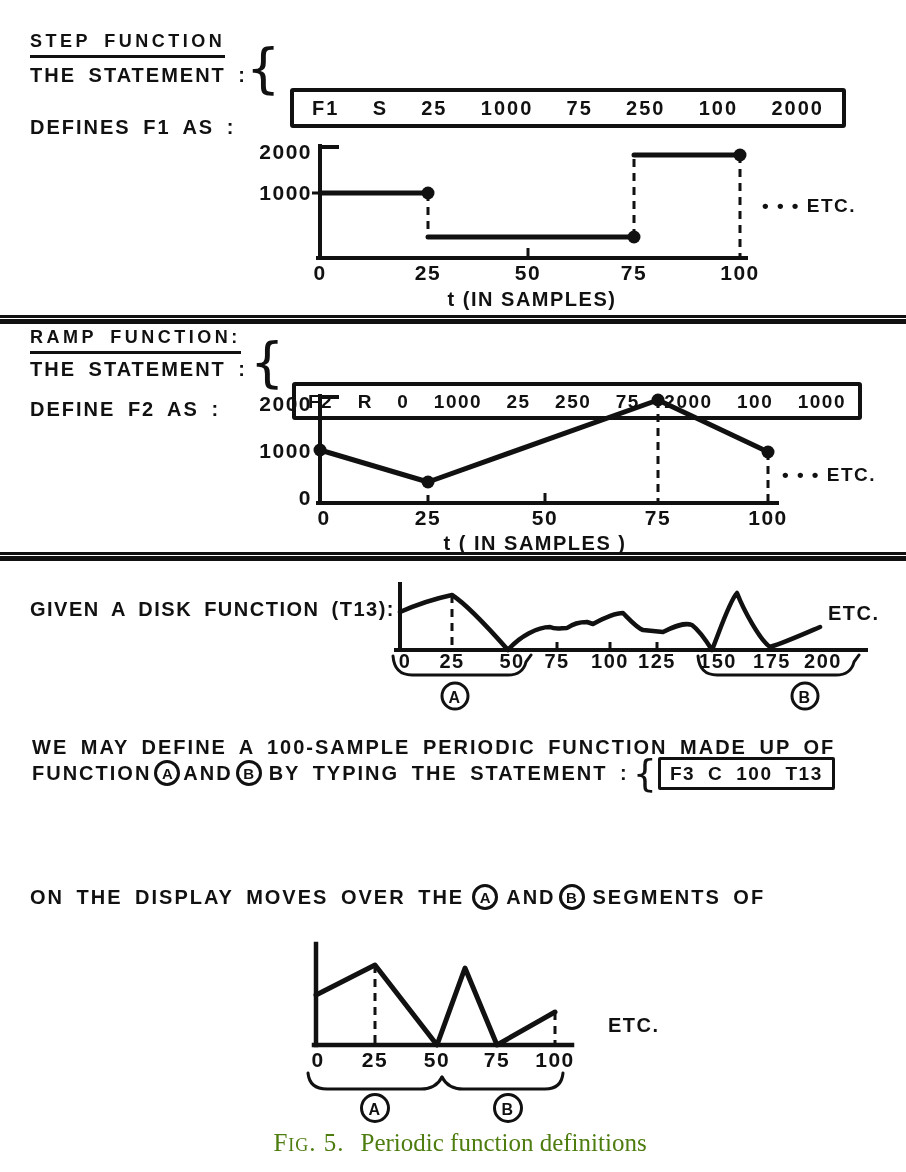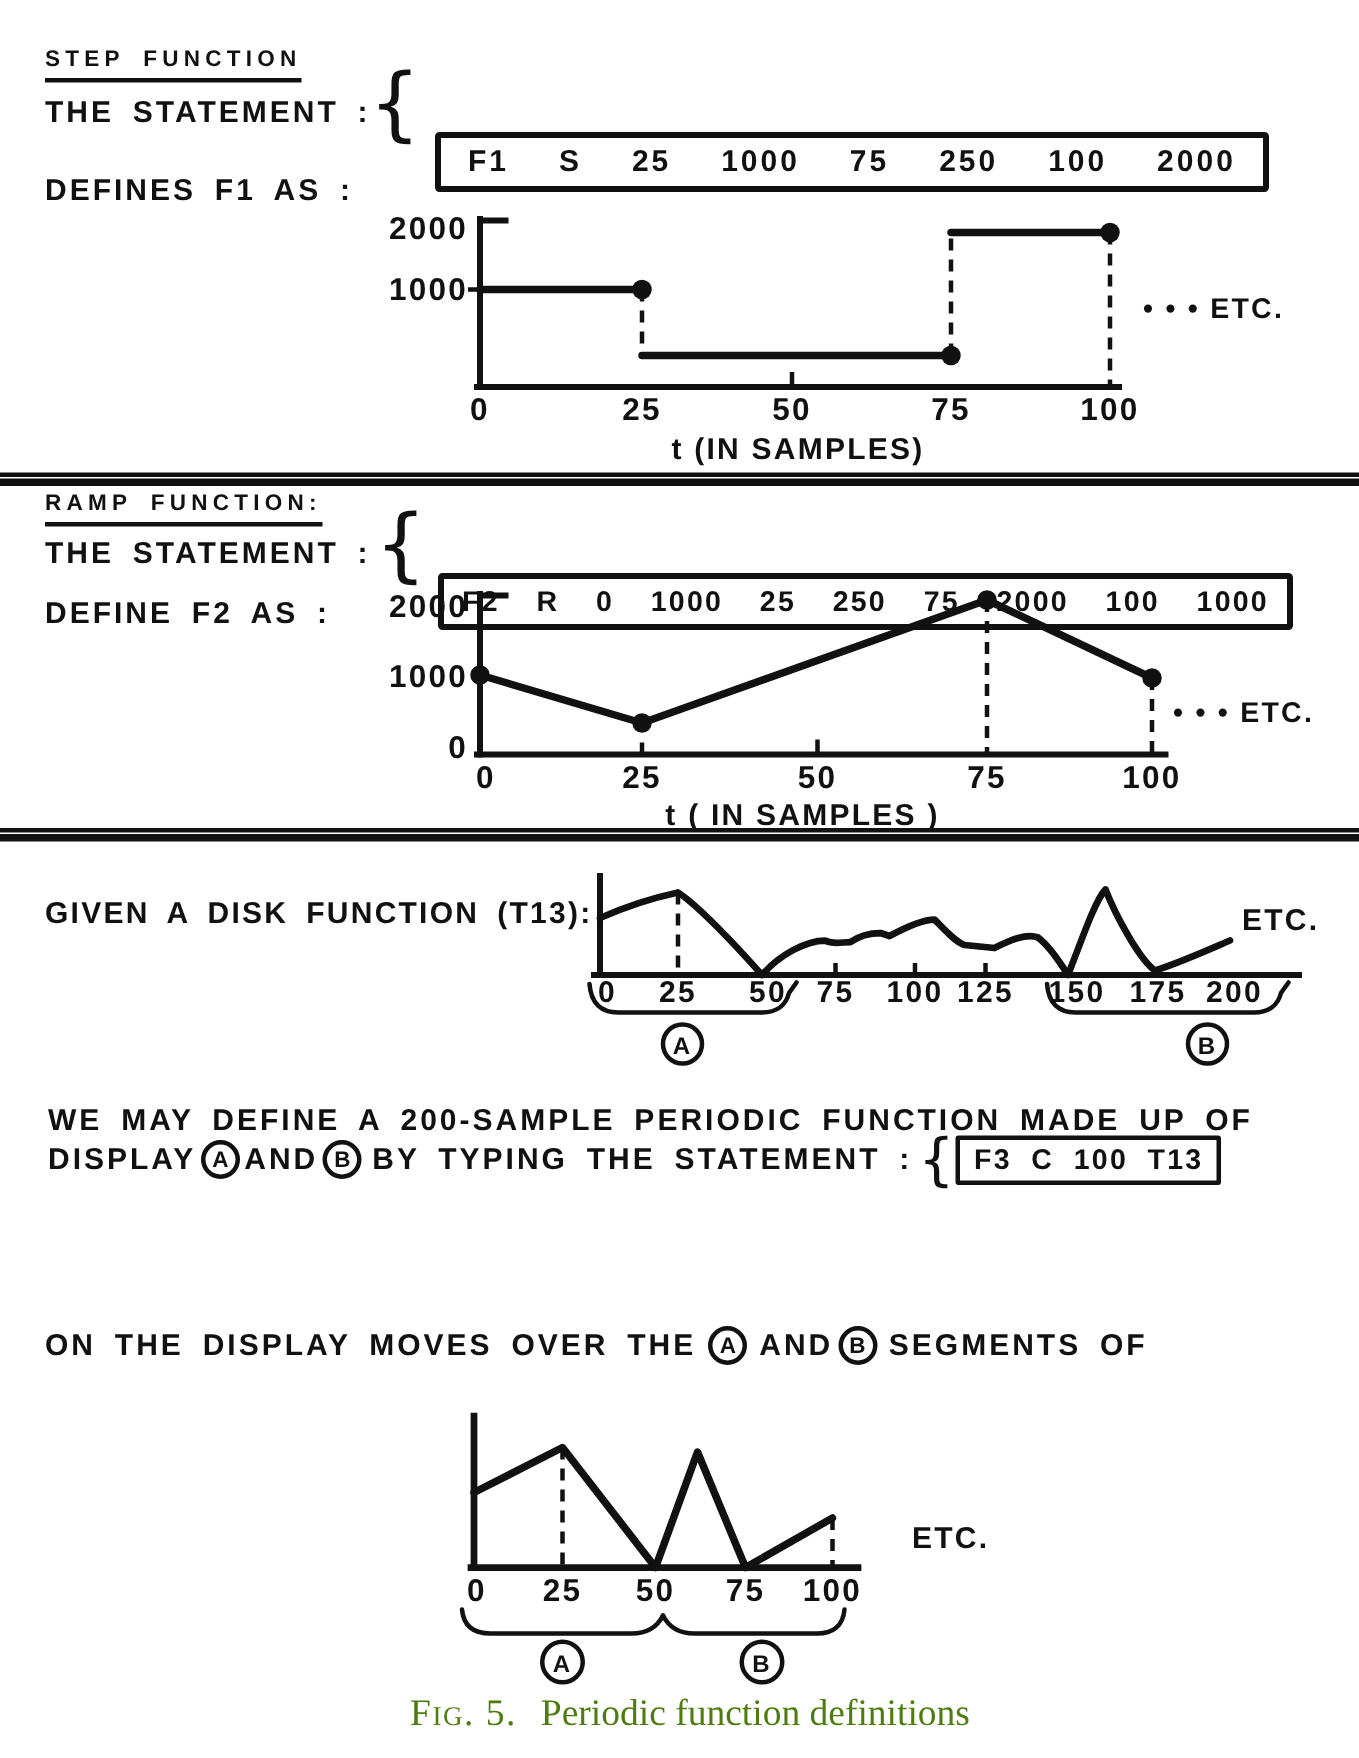--- a/index.html
+++ b/index.html
@@ -1,20 +1,20 @@
 <!DOCTYPE html>
 <html><head>
 <meta charset="utf-8">
 <style>
   html,body{margin:0;padding:0;background:#e8e8e4;}
   #page{position:relative;width:906px;height:1172px;background:#ffffff;overflow:hidden;
         font-family:"Liberation Sans",sans-serif;color:#111;}
   .lbl{position:absolute;font:700 20px/1.1 "Liberation Sans",sans-serif;letter-spacing:2px;
        word-spacing:5px;color:#111;white-space:nowrap;}
-  .title{font-size:15px;letter-spacing:3.5px;border-bottom:3px solid #111;padding-bottom:3px;}
+  .title{font-size:18px;letter-spacing:3.5px;border-bottom:3px solid #111;padding-bottom:3px;}
   .stmt-box{position:absolute;border:4px solid #111;border-radius:3px;box-sizing:border-box;
        display:flex;justify-content:space-between;align-items:center;
        font:700 20px/1 "Liberation Sans",sans-serif;letter-spacing:2px;color:#111;margin-top:40px;}
   .brace{position:absolute;font:400 54px/1 "DejaVu Sans",sans-serif;color:#111;}
   .rule{position:absolute;left:0;width:906px;height:9px;box-sizing:border-box;
        border-top:3px solid #111;border-bottom:5px solid #111;background:#fff;}
   .circ{display:inline-flex;align-items:center;justify-content:center;flex:0 0 auto;
        width:26px;height:26px;border:3px solid #111;border-radius:50%;box-sizing:border-box;
        font:700 15px/1 "Liberation Sans",sans-serif;letter-spacing:0;margin:0 3px;}
   .inline-row{position:absolute;display:flex;align-items:center;white-space:nowrap;}
@@ -155,23 +155,23 @@
     <text x="435" y="100" text-anchor="middle" font-size="20">200</text>
     <text x="440" y="52" font-size="20">ETC.</text>
     <path class="bracepath" d="M5,88 C6,101 13,107 24,107 L120,107 C130,107 136,102 138,94 L143,87"></path>
     <circle class="circle" cx="67" cy="128" r="13"></circle>
     <text x="67" y="134.5" text-anchor="middle" font-size="16">A</text>
     <path class="bracepath" d="M310,88 C311,101 318,107 329,107 L448,107 C458,107 464,102 466,94 L471,87"></path>
     <circle class="circle" cx="417" cy="128" r="13"></circle>
     <text x="417" y="134.5" text-anchor="middle" font-size="16">B</text>
   </svg>
 
-  <div class="lbl" style="left:32px;top:736px;">WE MAY DEFINE A 200-SAMPLE PERIODIC FUNCTION MADE UP OF</div>
+  <div class="lbl" style="left:32px;top:736px;">WE MAY DEFINE A 100-SAMPLE PERIODIC FUNCTION MADE UP OF</div>
   <div class="inline-row" style="left:32px;top:756px;height:34px;">
-    <span class="lblpart">DISPLAY</span>
+    <span class="lblpart">FUNCTION</span>
     <span class="circ">A</span>
     <span class="lblpart">AND</span>
     <span class="circ">B</span>
     <span class="lblpart" style="margin-left:4px;">BY TYPING THE STATEMENT :</span>
     <span class="inline-brace">{</span>
     <span class="small-box">
       <span>F3</span>
       <span>C</span>
       <span>100</span>
       <span>T13</span>

